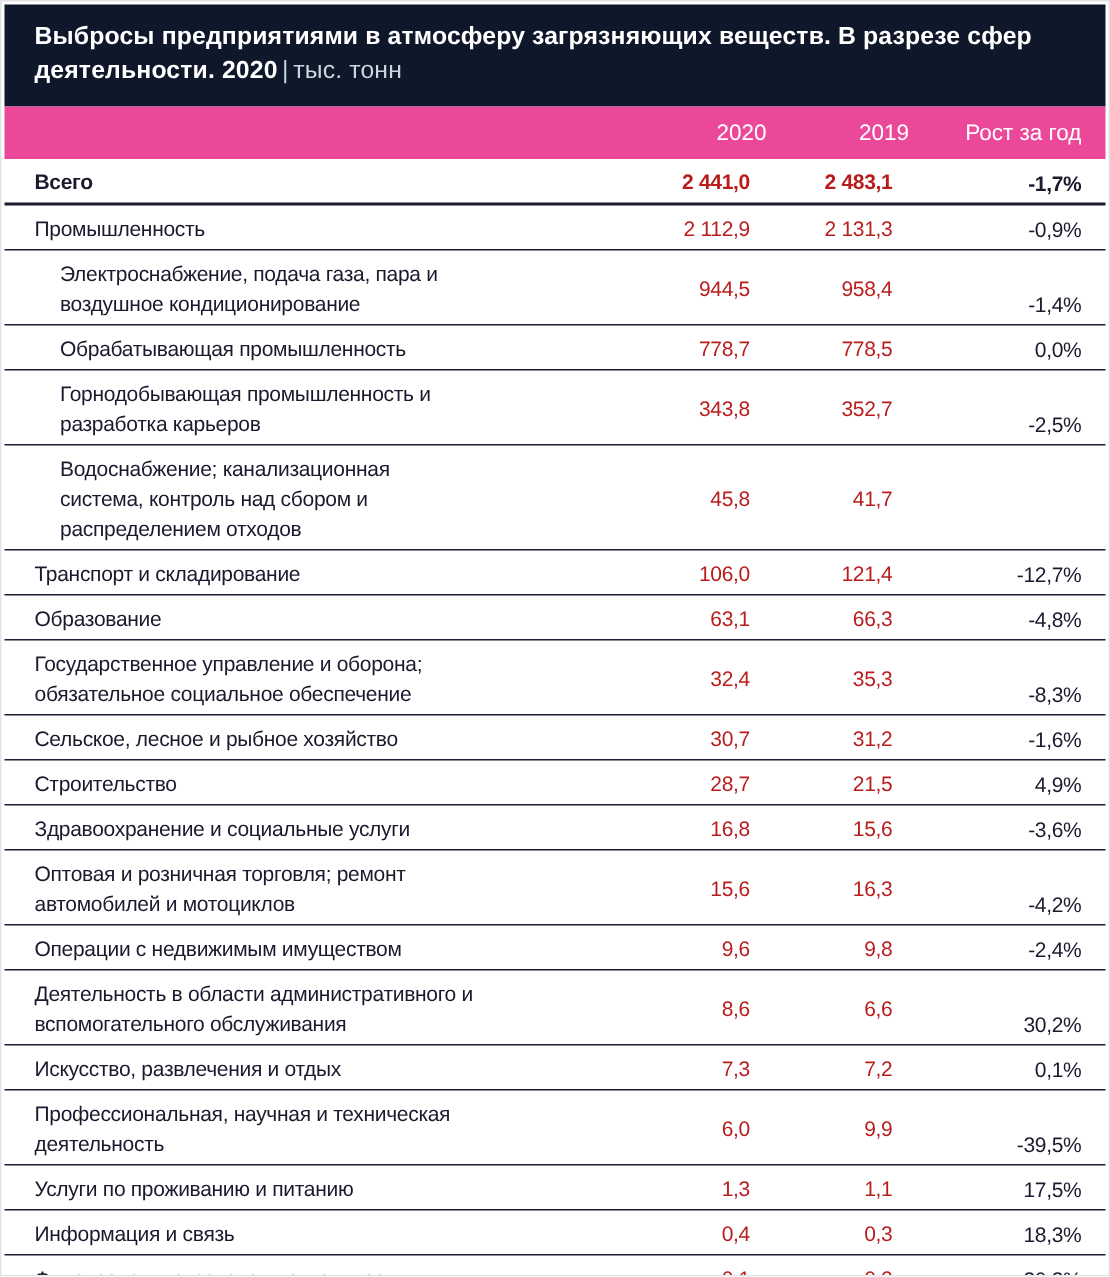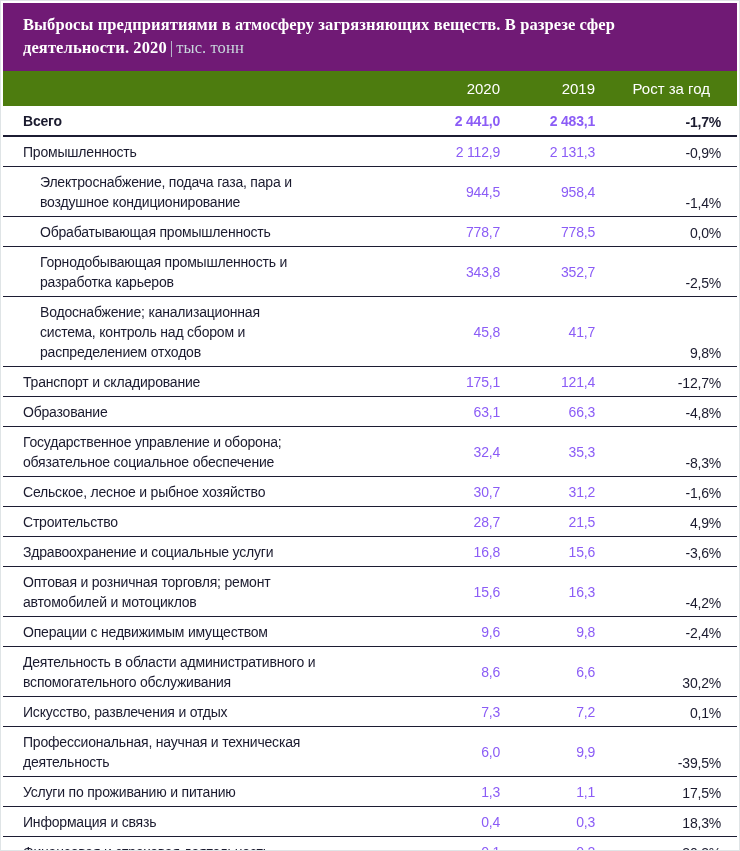--- a/index.html
+++ b/index.html
@@ -11,39 +11,39 @@
   .page {
     width:740px; height:851px;
     border:1px solid #dfe4e6;
     padding:2px;
     background:#ffffff;
     display:flex; flex-direction:column;
     overflow:hidden;
   }
   
   .title-bar {
-    background:#701a75;
+    background:#0f172a;
     color:#ffffff;
     padding:10px 20px 12px 20px;
     font-size:16.5px; font-weight:bold;
     line-height:23px;
     letter-spacing:0.1px;
     flex:0 0 auto;
-    font-family:Liberation Serif, serif;
   }
   .title-sep { font-weight:normal; color:#c3d4da; padding:0 3px; }
   .title-unit { font-weight:normal; color:#c9d8dd; }
   
   .col-header {
-    background:#4d7c0f;
+    background:#ec4899;
     color:#ffffff;
     display:flex; align-items:center;
     min-height:35px;
     font-size:15px;
     flex:0 0 auto;
+    justify-content:flex-end;
   }
   .ch-label  { width:322px; padding-left:20px; }
   .ch-2020   { width:175px; text-align:right; }
   .ch-2019   { width:95px;  text-align:right; }
   .ch-growth { width:131px; text-align:right; padding-right:16px; }
   
   .table-body { flex:0 0 auto; }
   .t-row {
     display:flex; align-items:stretch;
     border-bottom:1.5px solid #1c1c33;
@@ -51,21 +51,21 @@
   }
   .t-row.heavy { border-bottom-width:2px; }
   .cell-label {
     width:322px; padding:2px 6px 2px 20px;
     font-size:14px; line-height:20px;
     color:#1a1a2e; letter-spacing:-0.2px;
   }
   .t-row.indent .cell-label { padding-left:37px; }
   .cell-2020, .cell-2019 {
     display:flex; align-items:center; justify-content:flex-end;
-    font-size:14px; color:#8b5cf6; letter-spacing:-0.2px;
+    font-size:14px; color:#b91c1c; letter-spacing:-0.2px;
   }
   .cell-2020 { width:175px; }
   .cell-2019 { width:95px; }
   .cell-growth {
     width:142px; padding-right:16px; padding-bottom:3px;
     display:flex; align-items:flex-end; justify-content:flex-end;
     font-size:14px; color:#1a1a2e; letter-spacing:-0.2px;
   }
   .t-row.bold .cell-label,
   .t-row.bold .cell-2020,
@@ -116,25 +116,24 @@
       <div class="t-row indent">
       <div class="cell-label">Горнодобывающая промышленность и разработка карьеров</div>
       <div class="cell-2020">343,8</div>
       <div class="cell-2019">352,7</div>
       <div class="cell-growth">-2,5%</div>
     </div>
       <div class="t-row indent">
       <div class="cell-label">Водоснабжение; канализационная система, контроль над сбором и распределением отходов</div>
       <div class="cell-2020">45,8</div>
       <div class="cell-2019">41,7</div>
-      <div class="cell-growth">9,8%</div>
     </div>
       <div class="t-row">
       <div class="cell-label">Транспорт и складирование</div>
-      <div class="cell-2020">175,1</div>
+      <div class="cell-2020">106,0</div>
       <div class="cell-2019">121,4</div>
       <div class="cell-growth">-12,7%</div>
     </div>
       <div class="t-row">
       <div class="cell-label">Образование</div>
       <div class="cell-2020">63,1</div>
       <div class="cell-2019">66,3</div>
       <div class="cell-growth">-4,8%</div>
     </div>
       <div class="t-row">

